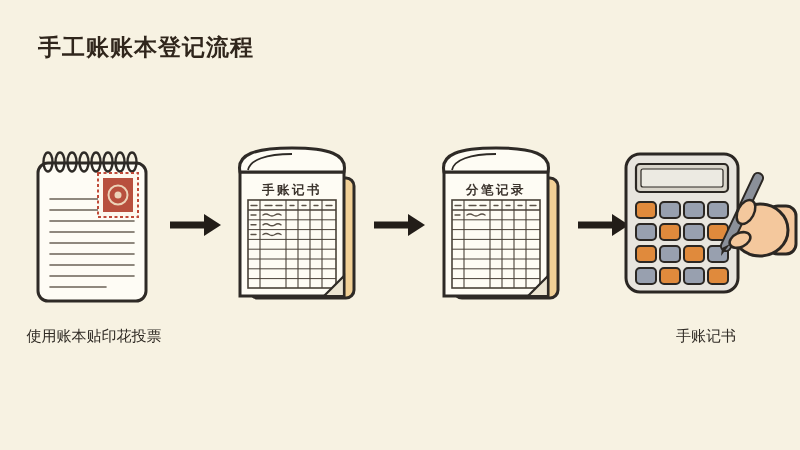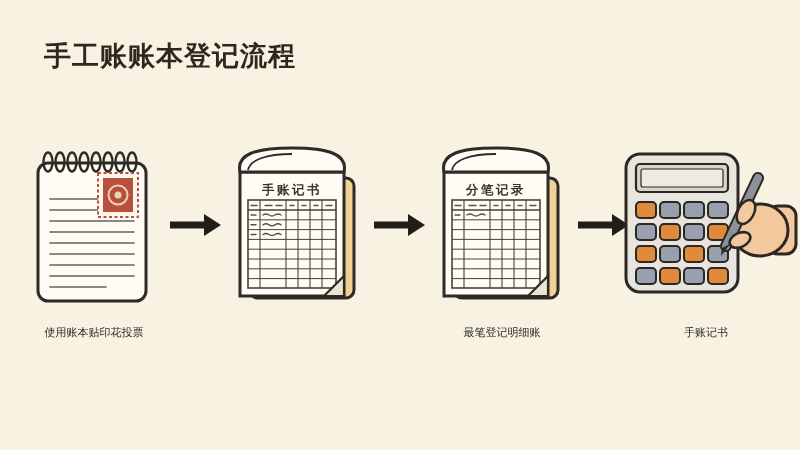--- a/index.html
+++ b/index.html
@@ -3,31 +3,31 @@
 <meta charset="utf-8">
 <style>
   html,body{margin:0;padding:0;}
   body{
     width:800px;height:450px;overflow:hidden;
     background:#f7f2e2;
     font-family:"Liberation Sans","DejaVu Sans",sans-serif;
   }
   .page{position:relative;width:800px;height:450px;background:#f7f2e2;}
   .title{
-    position:absolute;top:26px;left:32px;margin:12px;
-    font-size:27px;font-weight:bold;color:#30261c;letter-spacing:1px;
+    position:absolute;top:26px;left:32px;margin:6px;
+    font-size:23px;font-weight:bold;color:#30261c;letter-spacing:1px;
   }
   .flow{
     position:absolute;top:138px;left:0;right:0;
     display:flex;justify-content:center;align-items:flex-start;
   }
   .step{width:152px;display:flex;flex-direction:column;align-items:center;}
   .illus{height:172px;display:flex;align-items:center;justify-content:center;overflow:visible;}
   .caption{
-    margin-top:14px;font-size:11px;line-height:1.55;color:#2f2a24;
+    margin-top:14px;font-size:15px;line-height:1.55;color:#2f2a24;
     text-align:right;max-width:152px;
   }
   .caption.narrow{max-width:126px;}
   .arrow{margin-top:74px;flex:0 0 auto;}
   svg{display:block;overflow:visible;}
 </style>
 </head>
 <body>
 
 <div class="page">
@@ -157,21 +157,20 @@
               <line x1="58" y1="67.5" x2="62" y2="67.5"></line>
             <line x1="70" y1="67.5" x2="74" y2="67.5"></line>
               <line x1="82" y1="67.5" x2="86" y2="67.5"></line>
             <line x1="94" y1="67.5" x2="100" y2="67.5"></line>
             <line x1="19" y1="77" x2="24" y2="77"></line>
             <path d="M31,77 q3,-2 6,0 q3,2 6,0 q3,-2 6,0"></path>
           </g>
           <polygon points="92,158 112,138 112,158" fill="#ece5d2" stroke="#2e2a26" stroke-width="2.2"></polygon>
         </svg>
       </div>
-      <div class="caption">最笔登记明细账</div>
     </div>
 
     <svg class="arrow" width="52" height="26" viewBox="0 0 52 26">
       <rect x="0" y="9.5" width="35" height="7" fill="#221d18"></rect>
       <polygon points="34,2 51,13 34,24" fill="#221d18"></polygon>
     </svg>
 
     <div class="step">
       <div class="illus">
         <svg width="172" height="152" viewBox="0 0 172 152">

